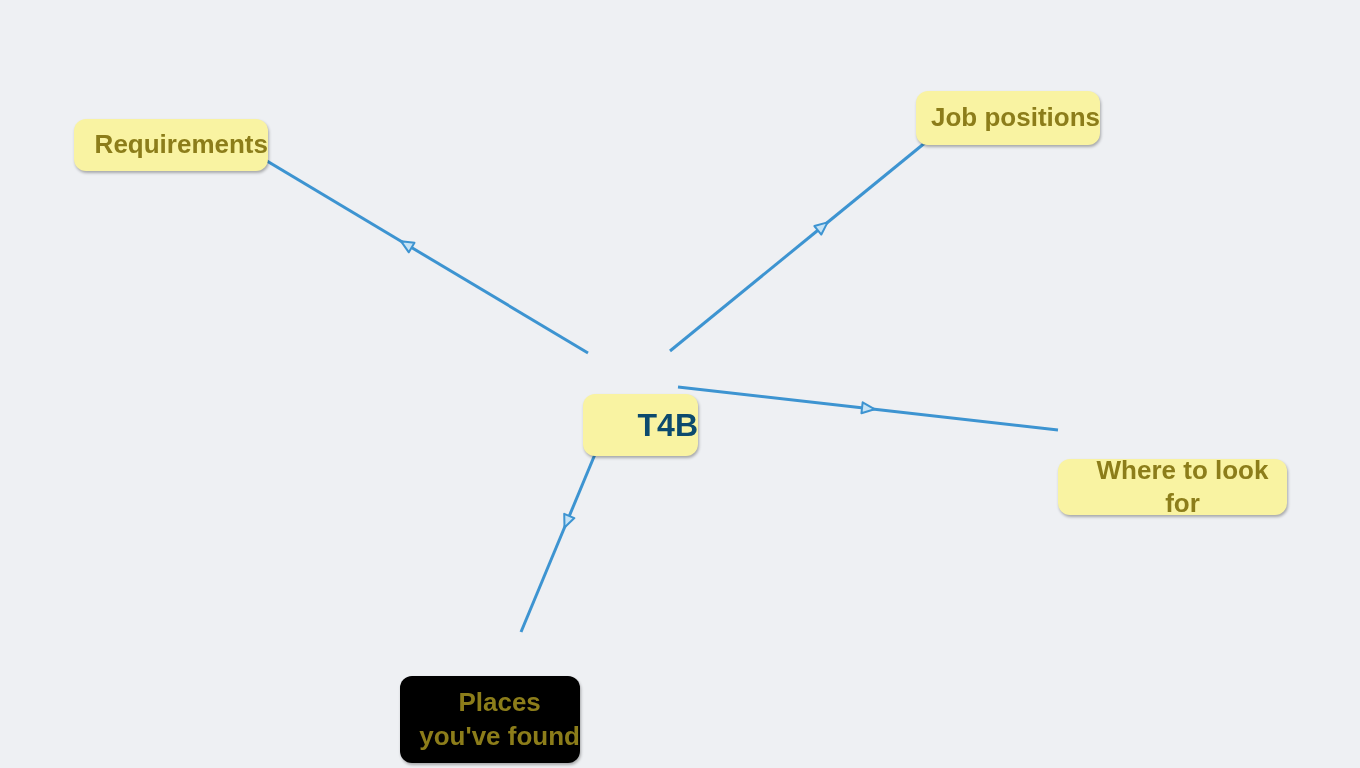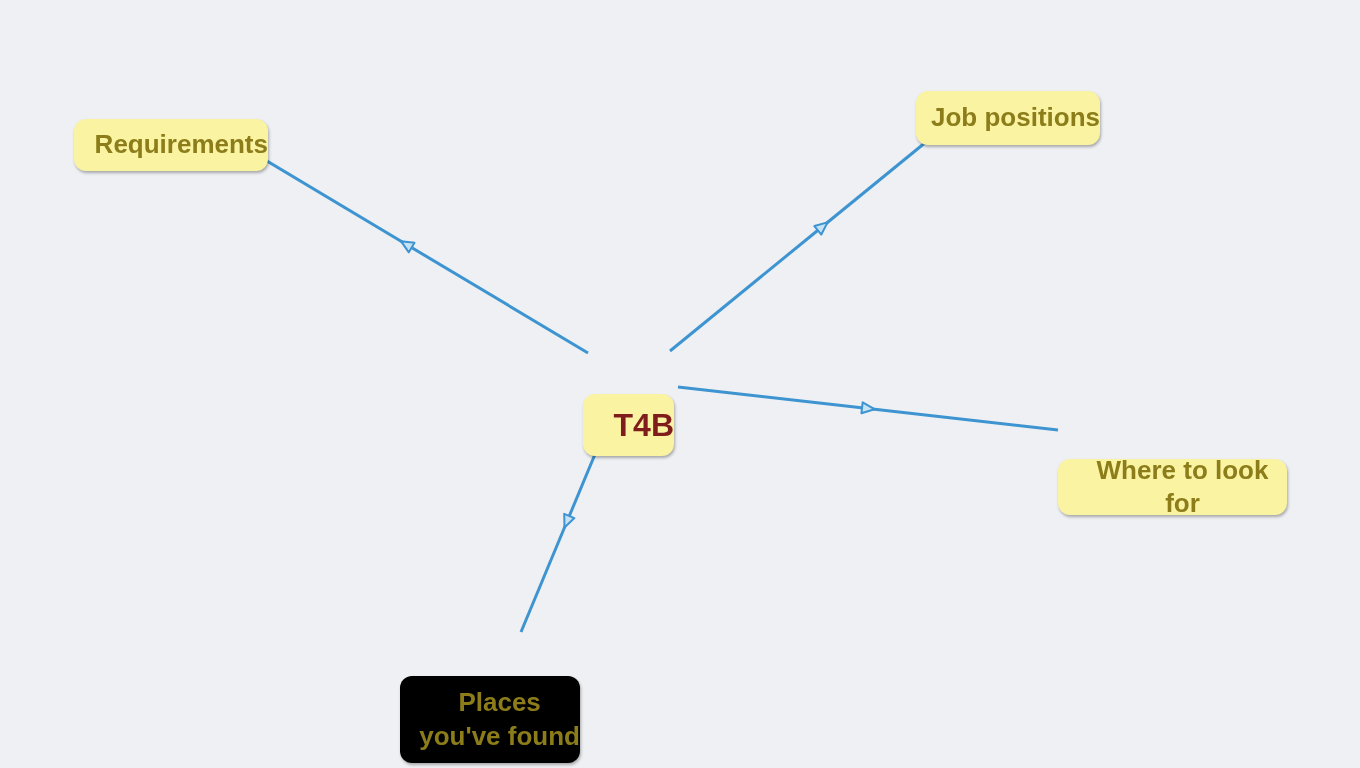--- a/index.html
+++ b/index.html
@@ -42,19 +42,19 @@
     <defs>
       <marker id="arrowhead" markerWidth="19" markerHeight="19" refX="9" refY="9" orient="auto" markerUnits="userSpaceOnUse">
         <path id="arrow-path" d="M3,3.5 L15.5,9 L3,14.5 Z" stroke-width="2" stroke-linejoin="round" fill="#c6e3f5" stroke="#3d94d1"></path>
       </marker>
     </defs>
   <polyline points="588,353 406.5,244.5 225,136" fill="none" stroke="#3d94d1" stroke-width="3" marker-mid="url(#arrowhead)"></polyline>
       <polyline points="670,351 822.5,226.5 975,102" fill="none" stroke="#3d94d1" stroke-width="3" marker-mid="url(#arrowhead)"></polyline>
       <polyline points="678,387 868,408.5 1058,430" fill="none" stroke="#3d94d1" stroke-width="3" marker-mid="url(#arrowhead)"></polyline>
       <polyline points="613,411 567,521.5 521,632" fill="none" stroke="#3d94d1" stroke-width="3" marker-mid="url(#arrowhead)"></polyline>
     </svg>
-<div class="node root" style="left: 583px; top: 351px; width: 91px; height: 62px; background: rgb(249, 243, 162); color: #7f1d1d; font-size: 32px; border-radius: 12px;"><span>T4B</span></div>
+<div class="node root" style="left: 583px; top: 351px; width: 115px; height: 62px; background: rgb(249, 243, 162); color: #0c4a6e; font-size: 32px; border-radius: 12px;"><span>T4B</span></div>
     <div class="node" style="left: 74px; top: 76px; width: 194px; height: 52px; background: rgb(249, 243, 162); color: rgb(140, 125, 26); font-size: 26px; border-radius: 12px;"><span>Requirements</span></div>
     <div class="node" style="left: 916px; top: 48px; width: 184px; height: 54px; background: rgb(249, 243, 162); color: rgb(140, 125, 26); font-size: 26px; border-radius: 12px;"><span>Job positions</span></div>
     <div class="node" style="left: 1058px; top: 416px; width: 229px; height: 56px; background: rgb(249, 243, 162); color: rgb(140, 125, 26); font-size: 26px; border-radius: 12px; padding-left: 20px;"><span>Where to look for</span></div>
     <div class="node" style="left: 400px; top: 633px; width: 180px; height: 87px; background: #000000; color: rgb(140, 125, 26); font-size: 26px; border-radius: 12px;"><span>Places
 you've found</span></div>
   </div>
 
 </body></html>

